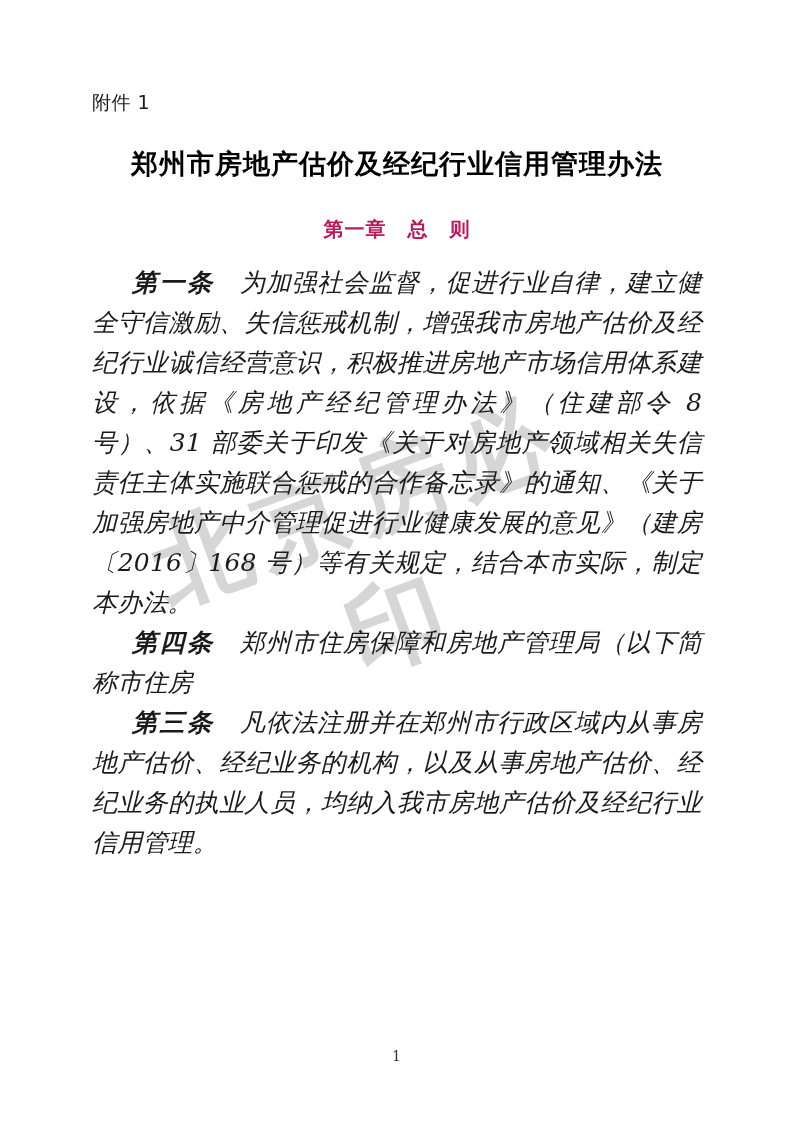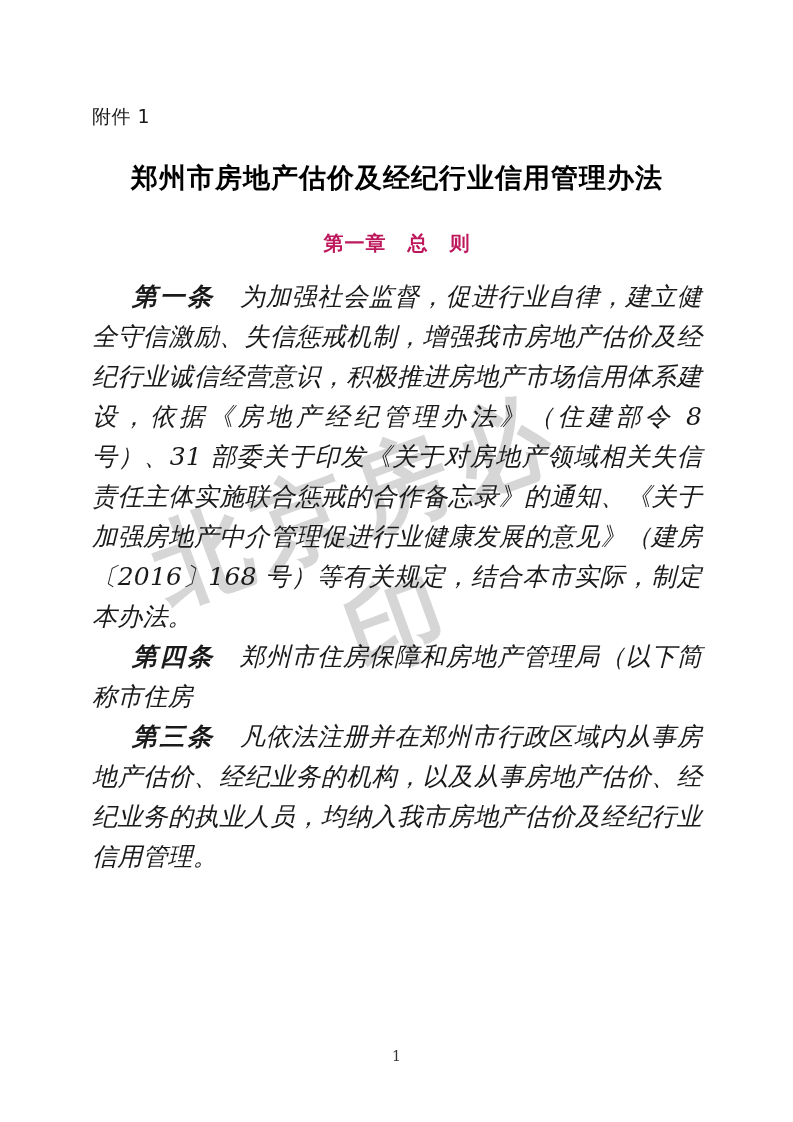--- a/index.html
+++ b/index.html
@@ -17,21 +17,21 @@
   }
   .page {
     position: absolute;
     top: 0; left: 0;
     width: 793px;
     height: 1122px;
     background: #fff;
   }
   .content {
     position: absolute;
-    top: 102px;
+    top: 88px;
     left: 92px;
     width: 610px;
   }
   .attachment-label {
     font-size: 19px;
     line-height: 28px;
     letter-spacing: 0.5px;
     margin: 0 0 30px 0;
     font-family: "DejaVu Sans", "Liberation Sans", sans-serif;
     font-weight: 400;

